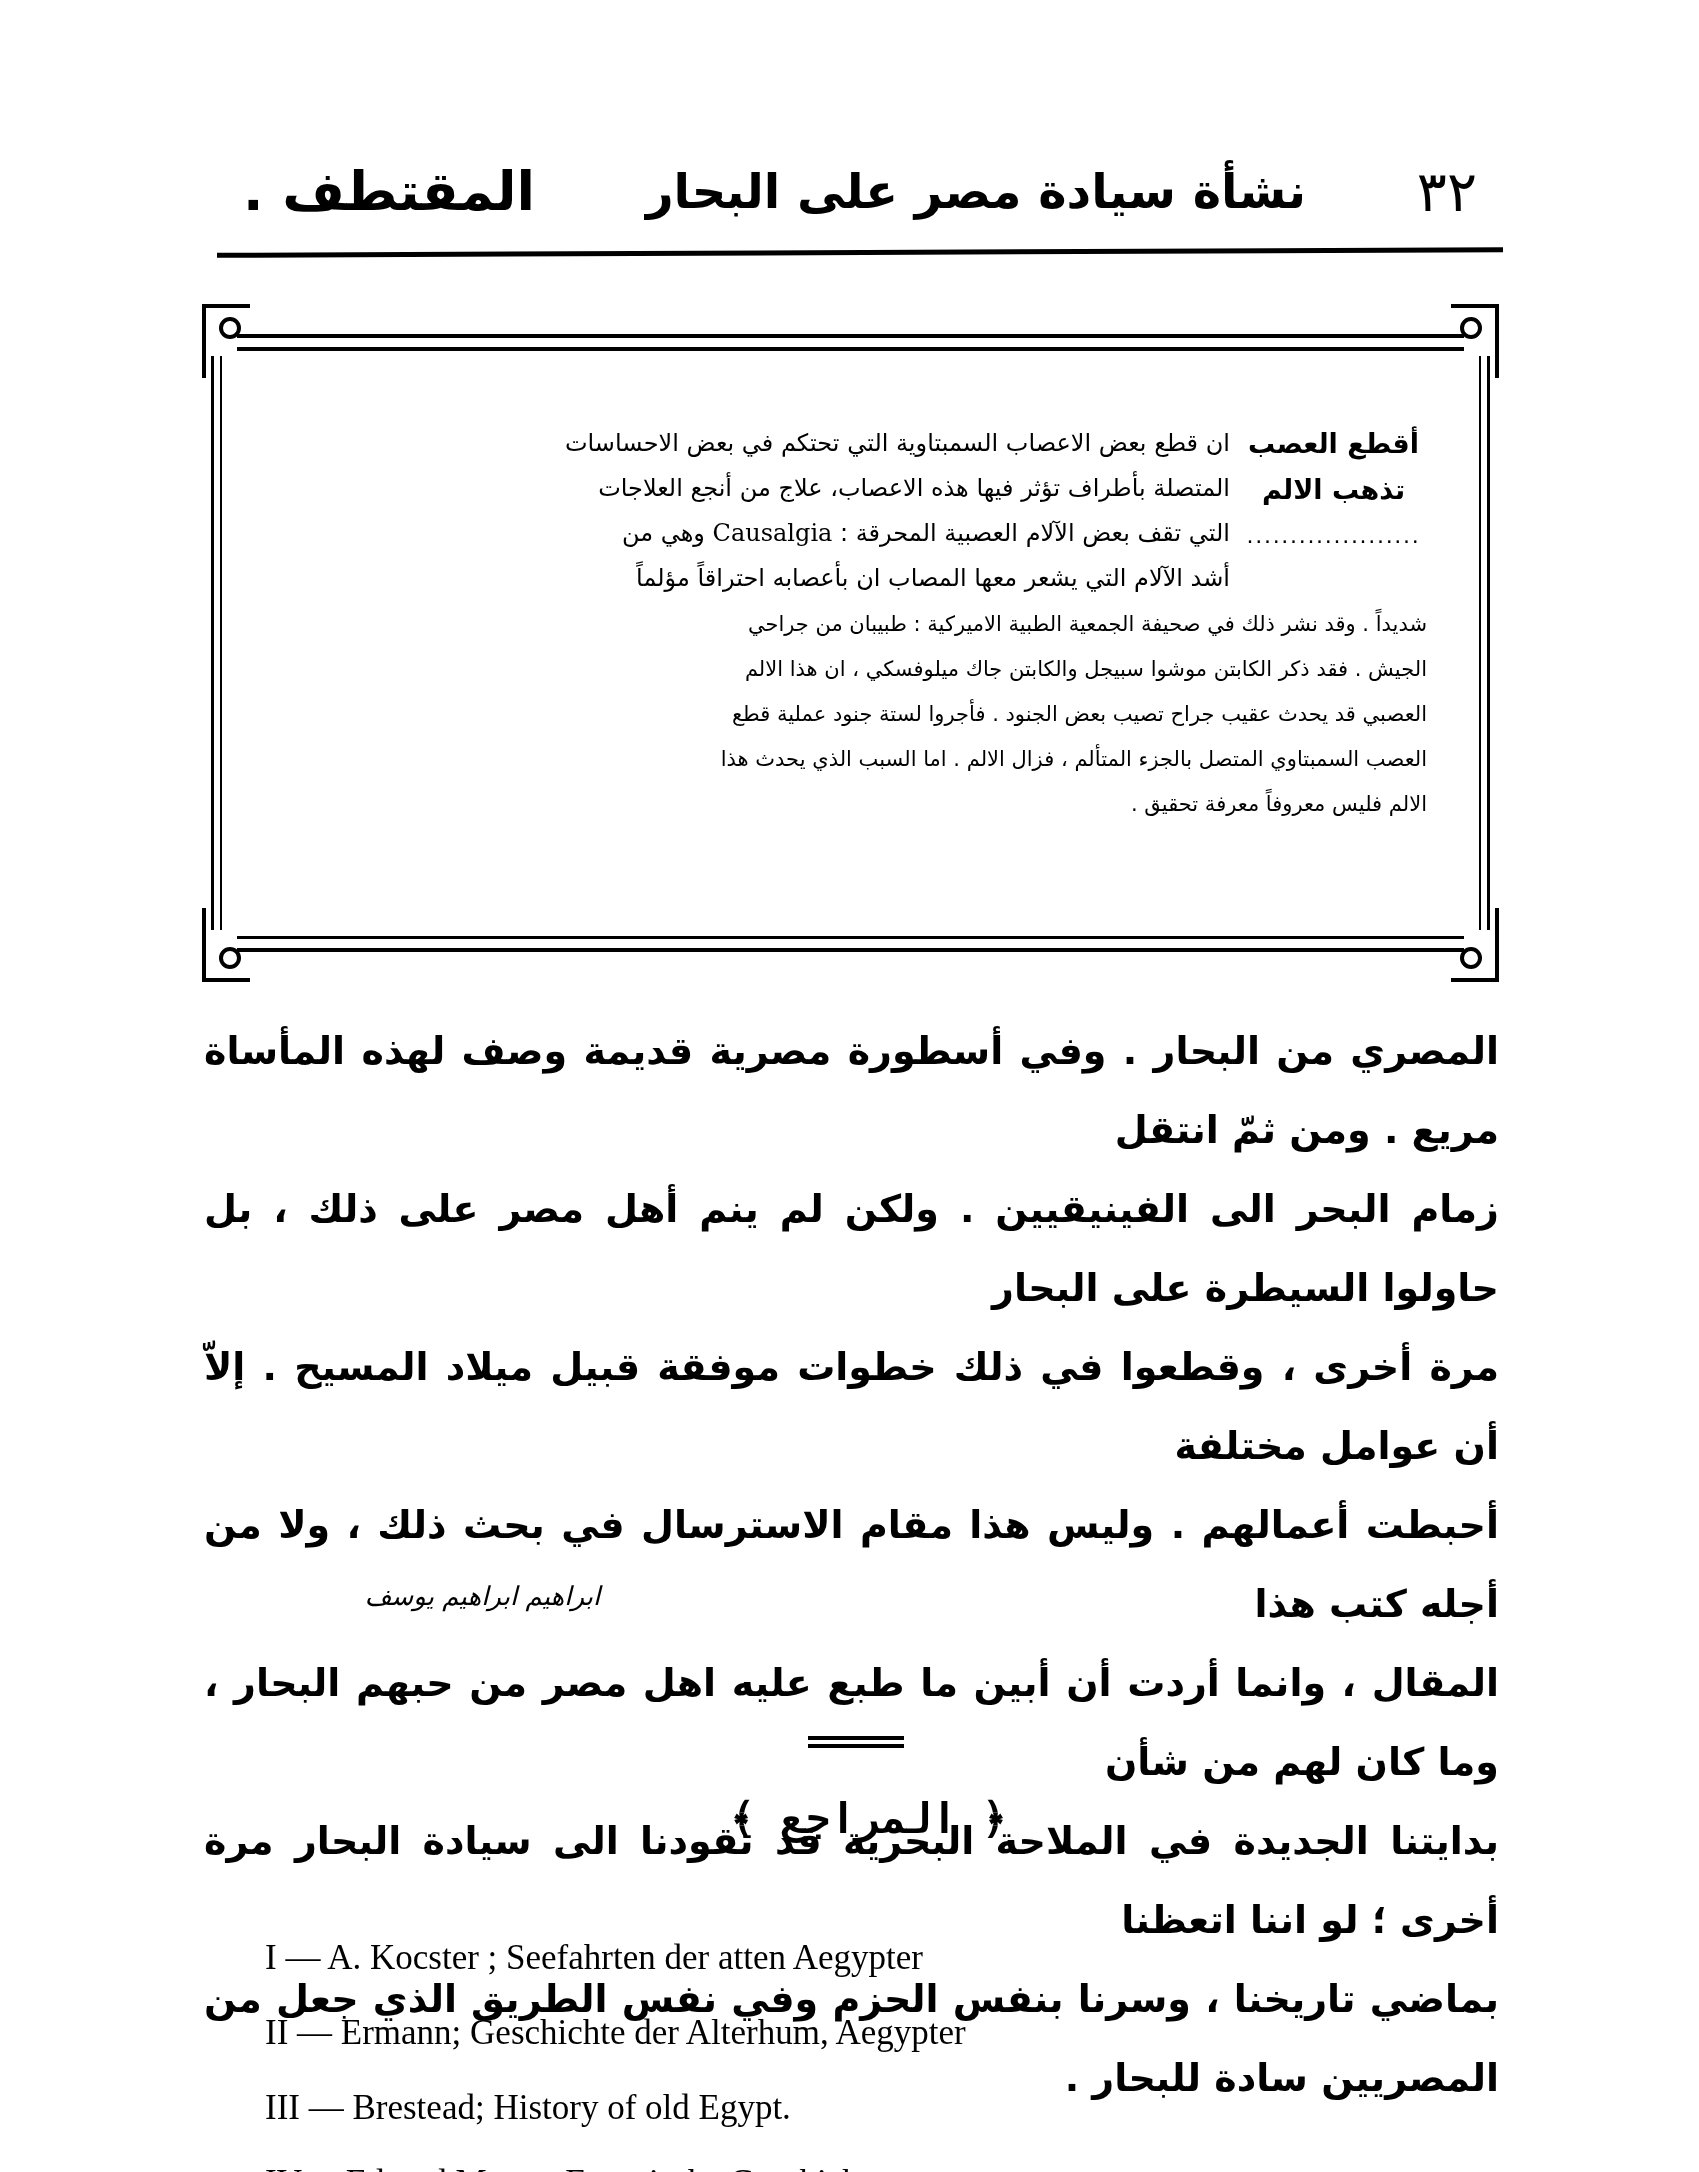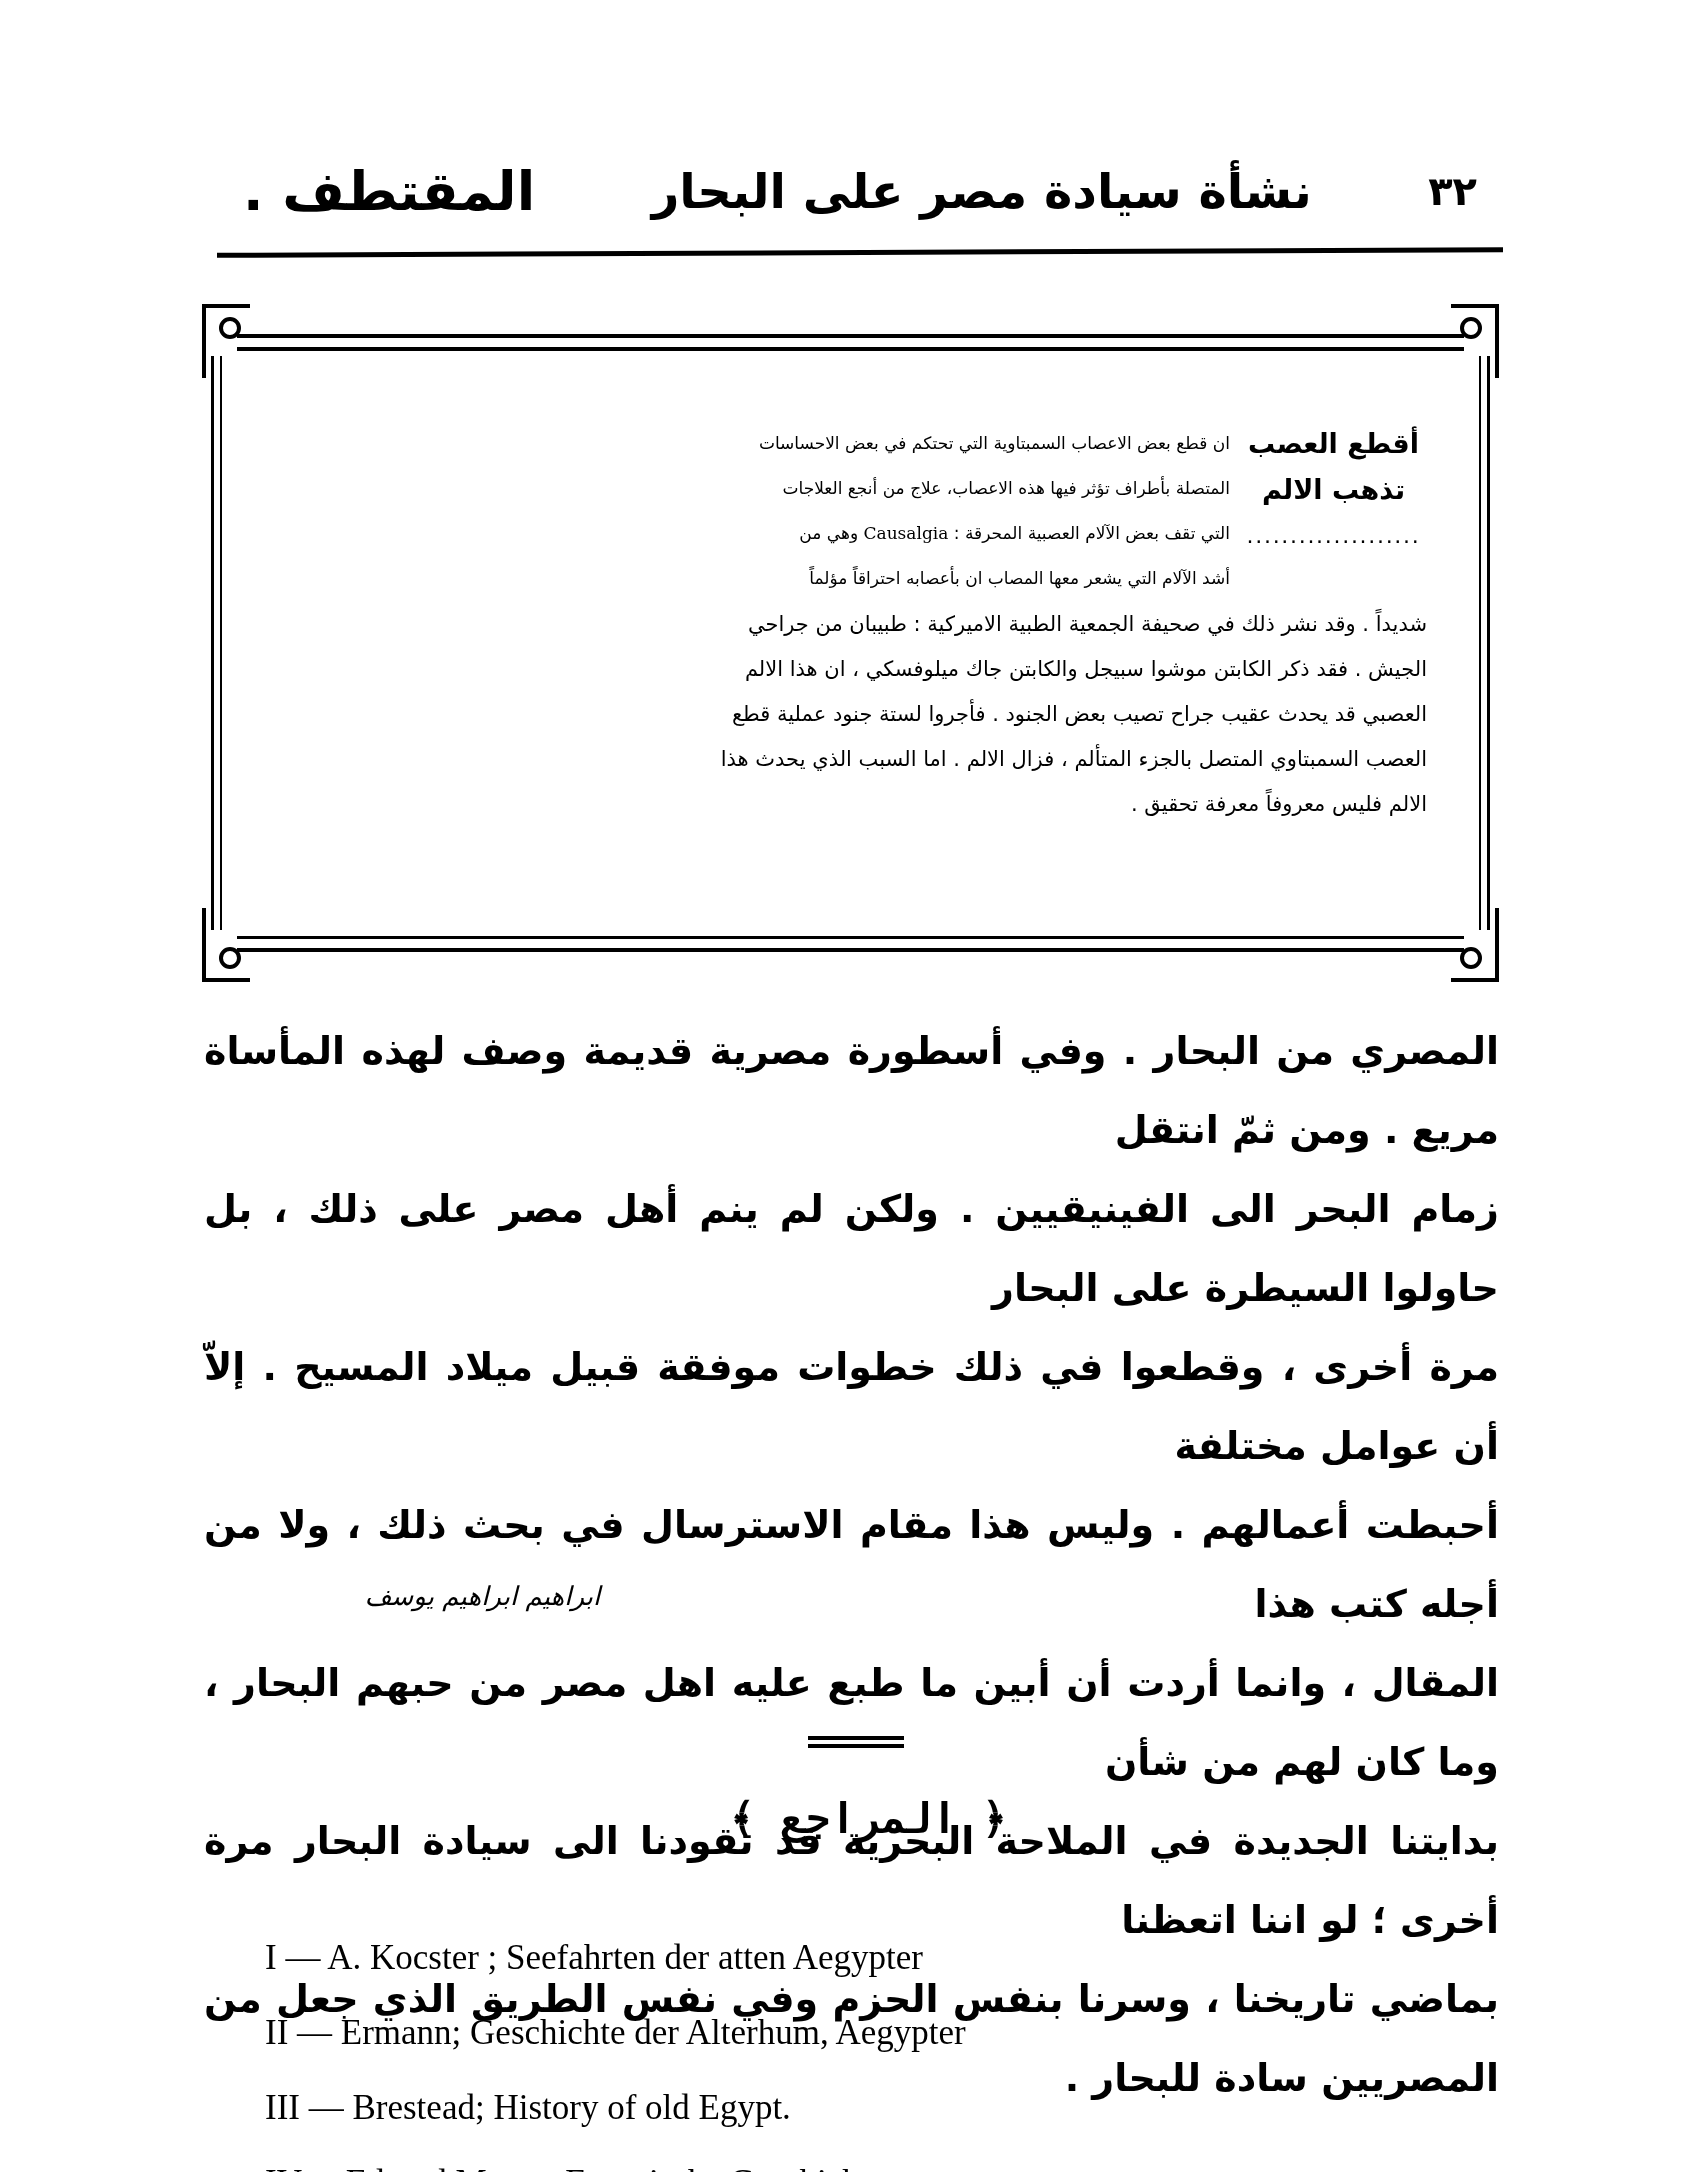--- a/index.html
+++ b/index.html
@@ -7,21 +7,21 @@
     width: 1700px; height: 2387px; position: relative; overflow: hidden;
     font-family: "DejaVu Sans", sans-serif; color: #000;
   }
   .ar { direction: rtl; unicode-bidi: embed; }
   
   .header {
     position: absolute; left: 243px; top: 156px; width: 1234px; height: 70px;
     display: flex; align-items: center; justify-content: space-between;
     direction: rtl;
   }
-  .page-num { font-size: 40px; font-weight: bold; }
+  .page-num { font-size: 56px; font-weight: normal; }
   .running-title { font-size: 48px; font-weight: bold; }
   .journal-name { font-size: 54px; font-weight: bold; }
   .header-rule {
     position: absolute; left: 217px; top: 250px; width: 1286px; height: 5.2px;
     background: #000; transform: rotate(-0.25deg);
   }
 
   
   .frame {
     position: absolute; left: 202px; top: 304px; width: 1297px; height: 678px;
@@ -49,21 +49,21 @@
   .corner.br { right: 0; bottom: 0; border-left: none; border-top: none; }
   .corner.br::after { right: 13px; bottom: 8.7px; }
 
   .note-side {
     position: absolute; right: 72px; top: 117px; width: 187px;
     text-align: center; font-size: 27px; line-height: 46px; font-weight: bold;
   }
   .note-side .dots { letter-spacing: 1.7px; font-weight: normal; font-size: 22px; }
   .note-body {
     position: absolute; left: 139px; right: 269px; top: 117px;
-    font-size: 17px; line-height: 45px; text-align: justify;
+    font-size: 24px; line-height: 45px; text-align: justify;
   }
   .note-body-cont {
     position: absolute; left: 139px; right: 72px; top: 298px;
     font-size: 21px; line-height: 45px; text-align: justify;
   }
   .latin { font-family: "DejaVu Serif", serif; direction: ltr; unicode-bidi: embed; margin-top: 40px; }
 
   
   .main-para {
     position: absolute; left: 204px; top: 1012px; width: 1295px;

